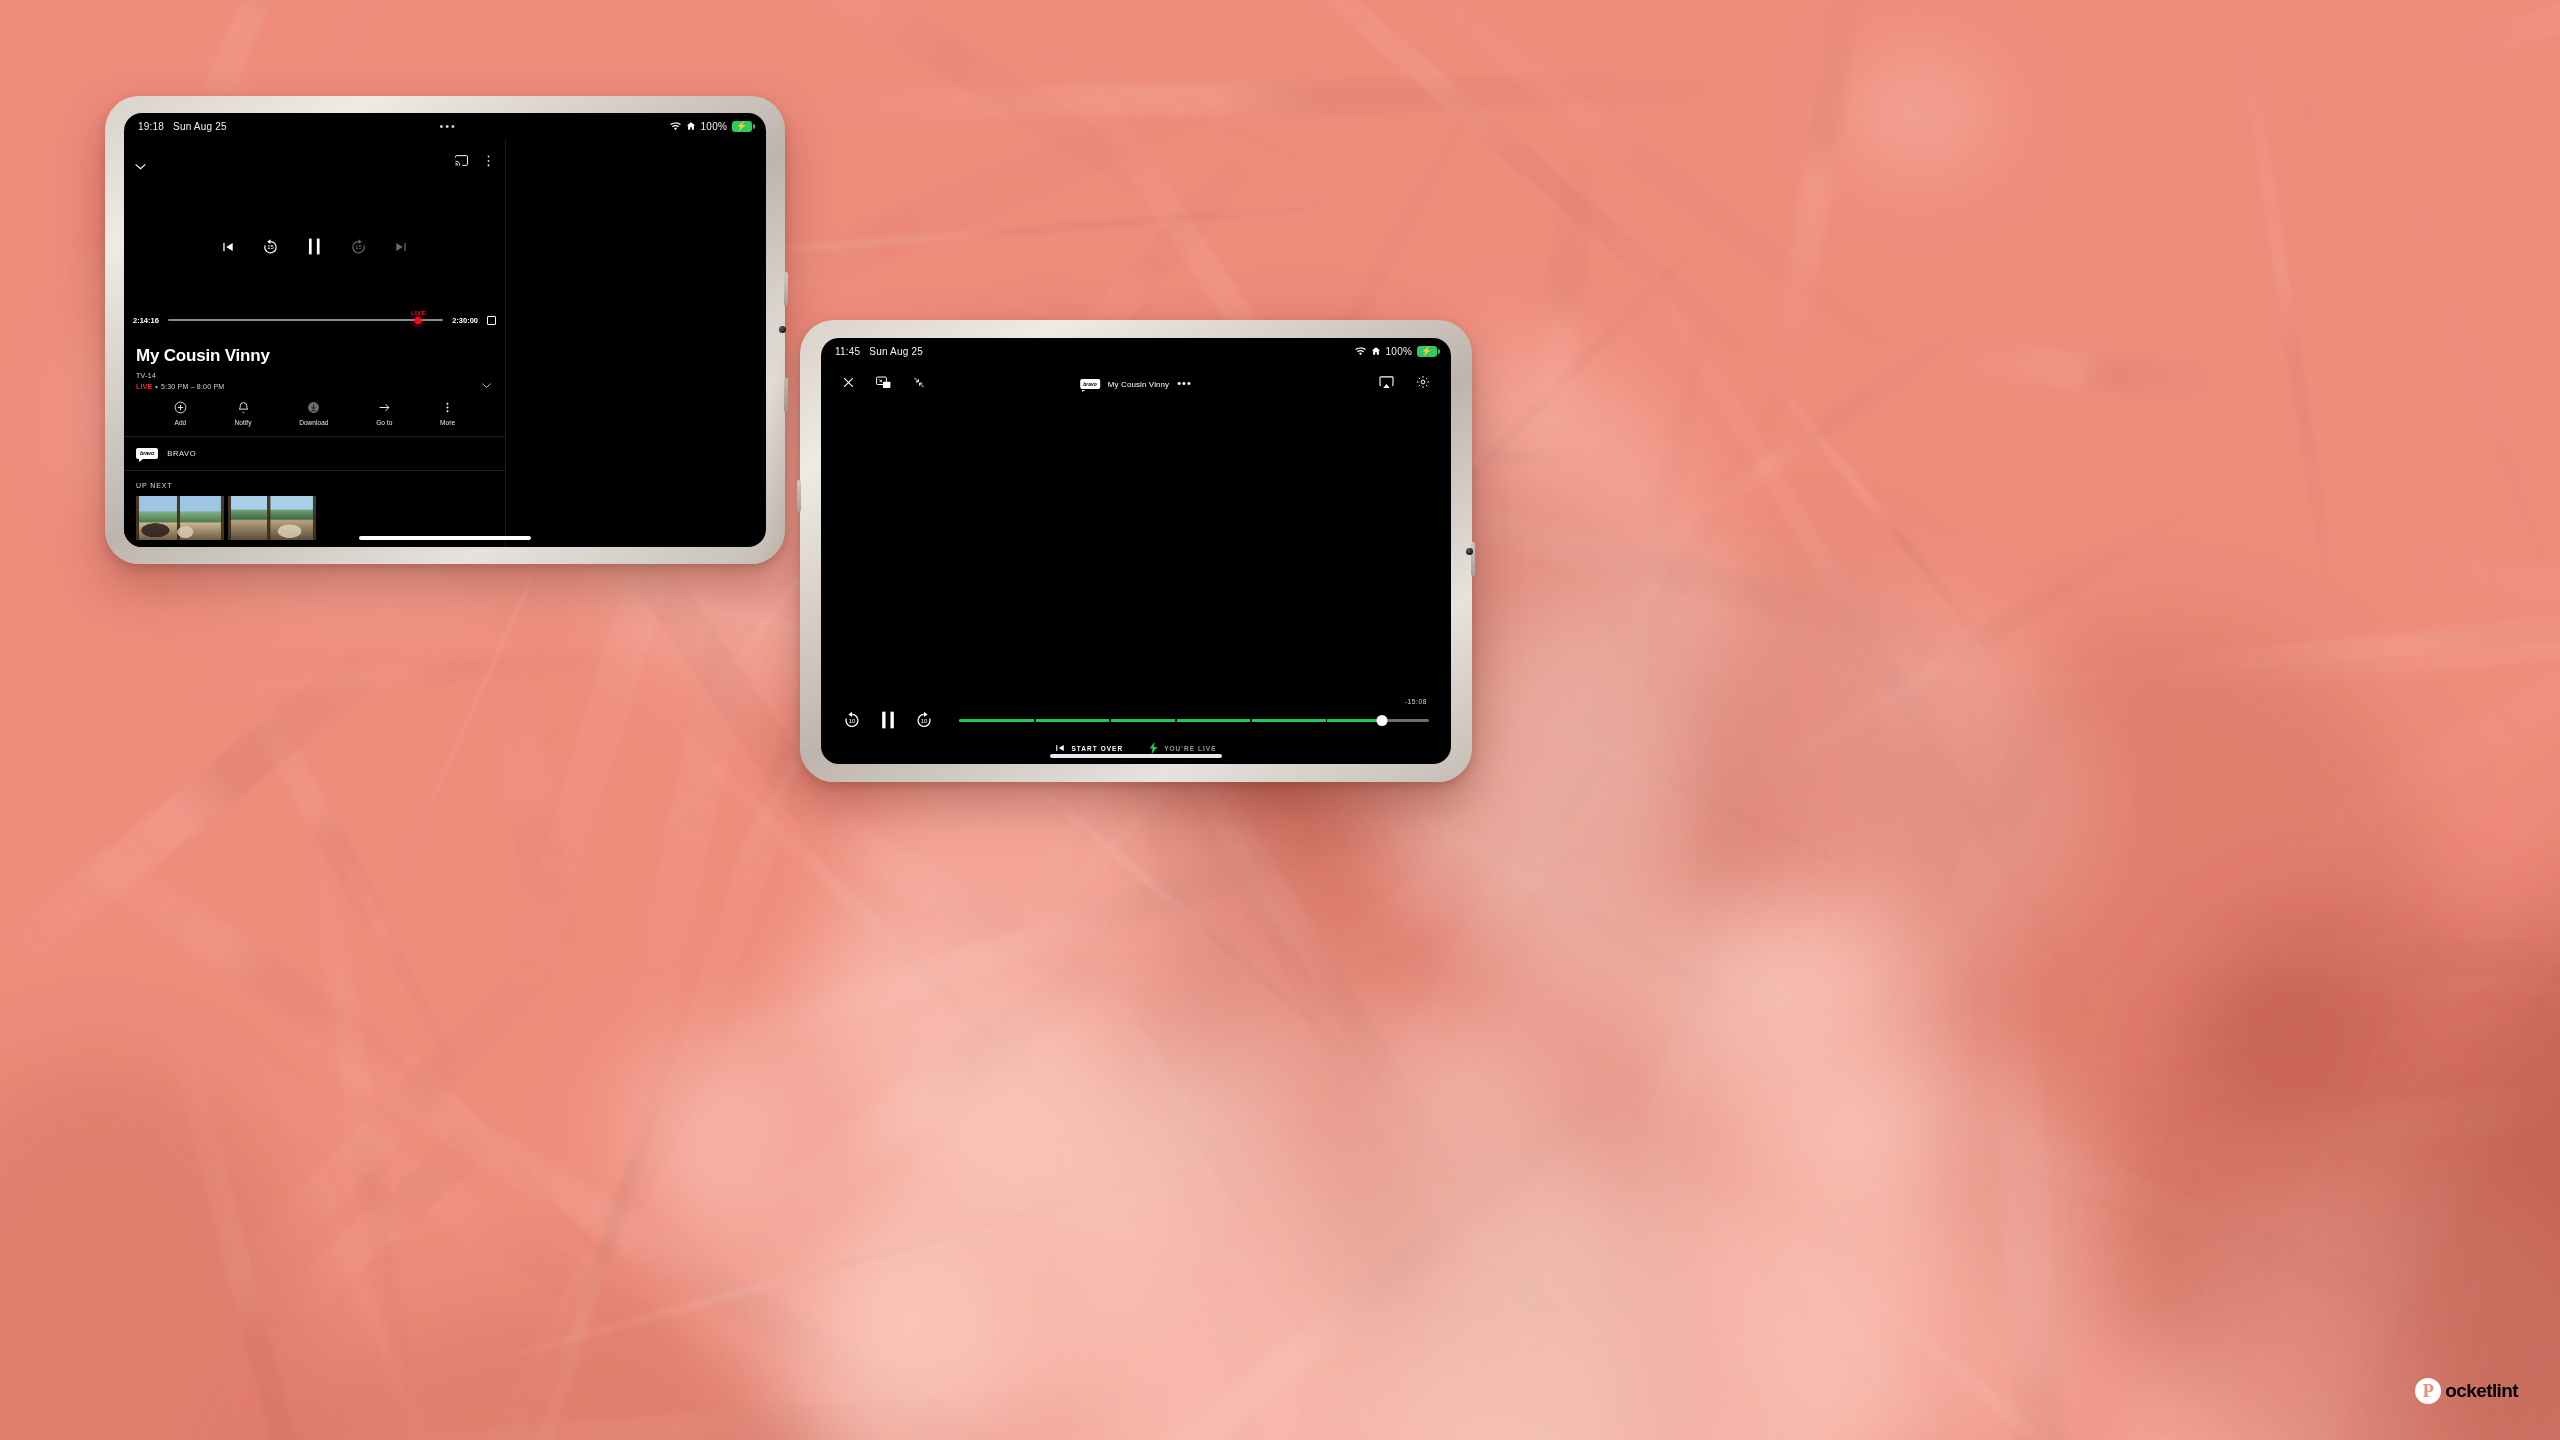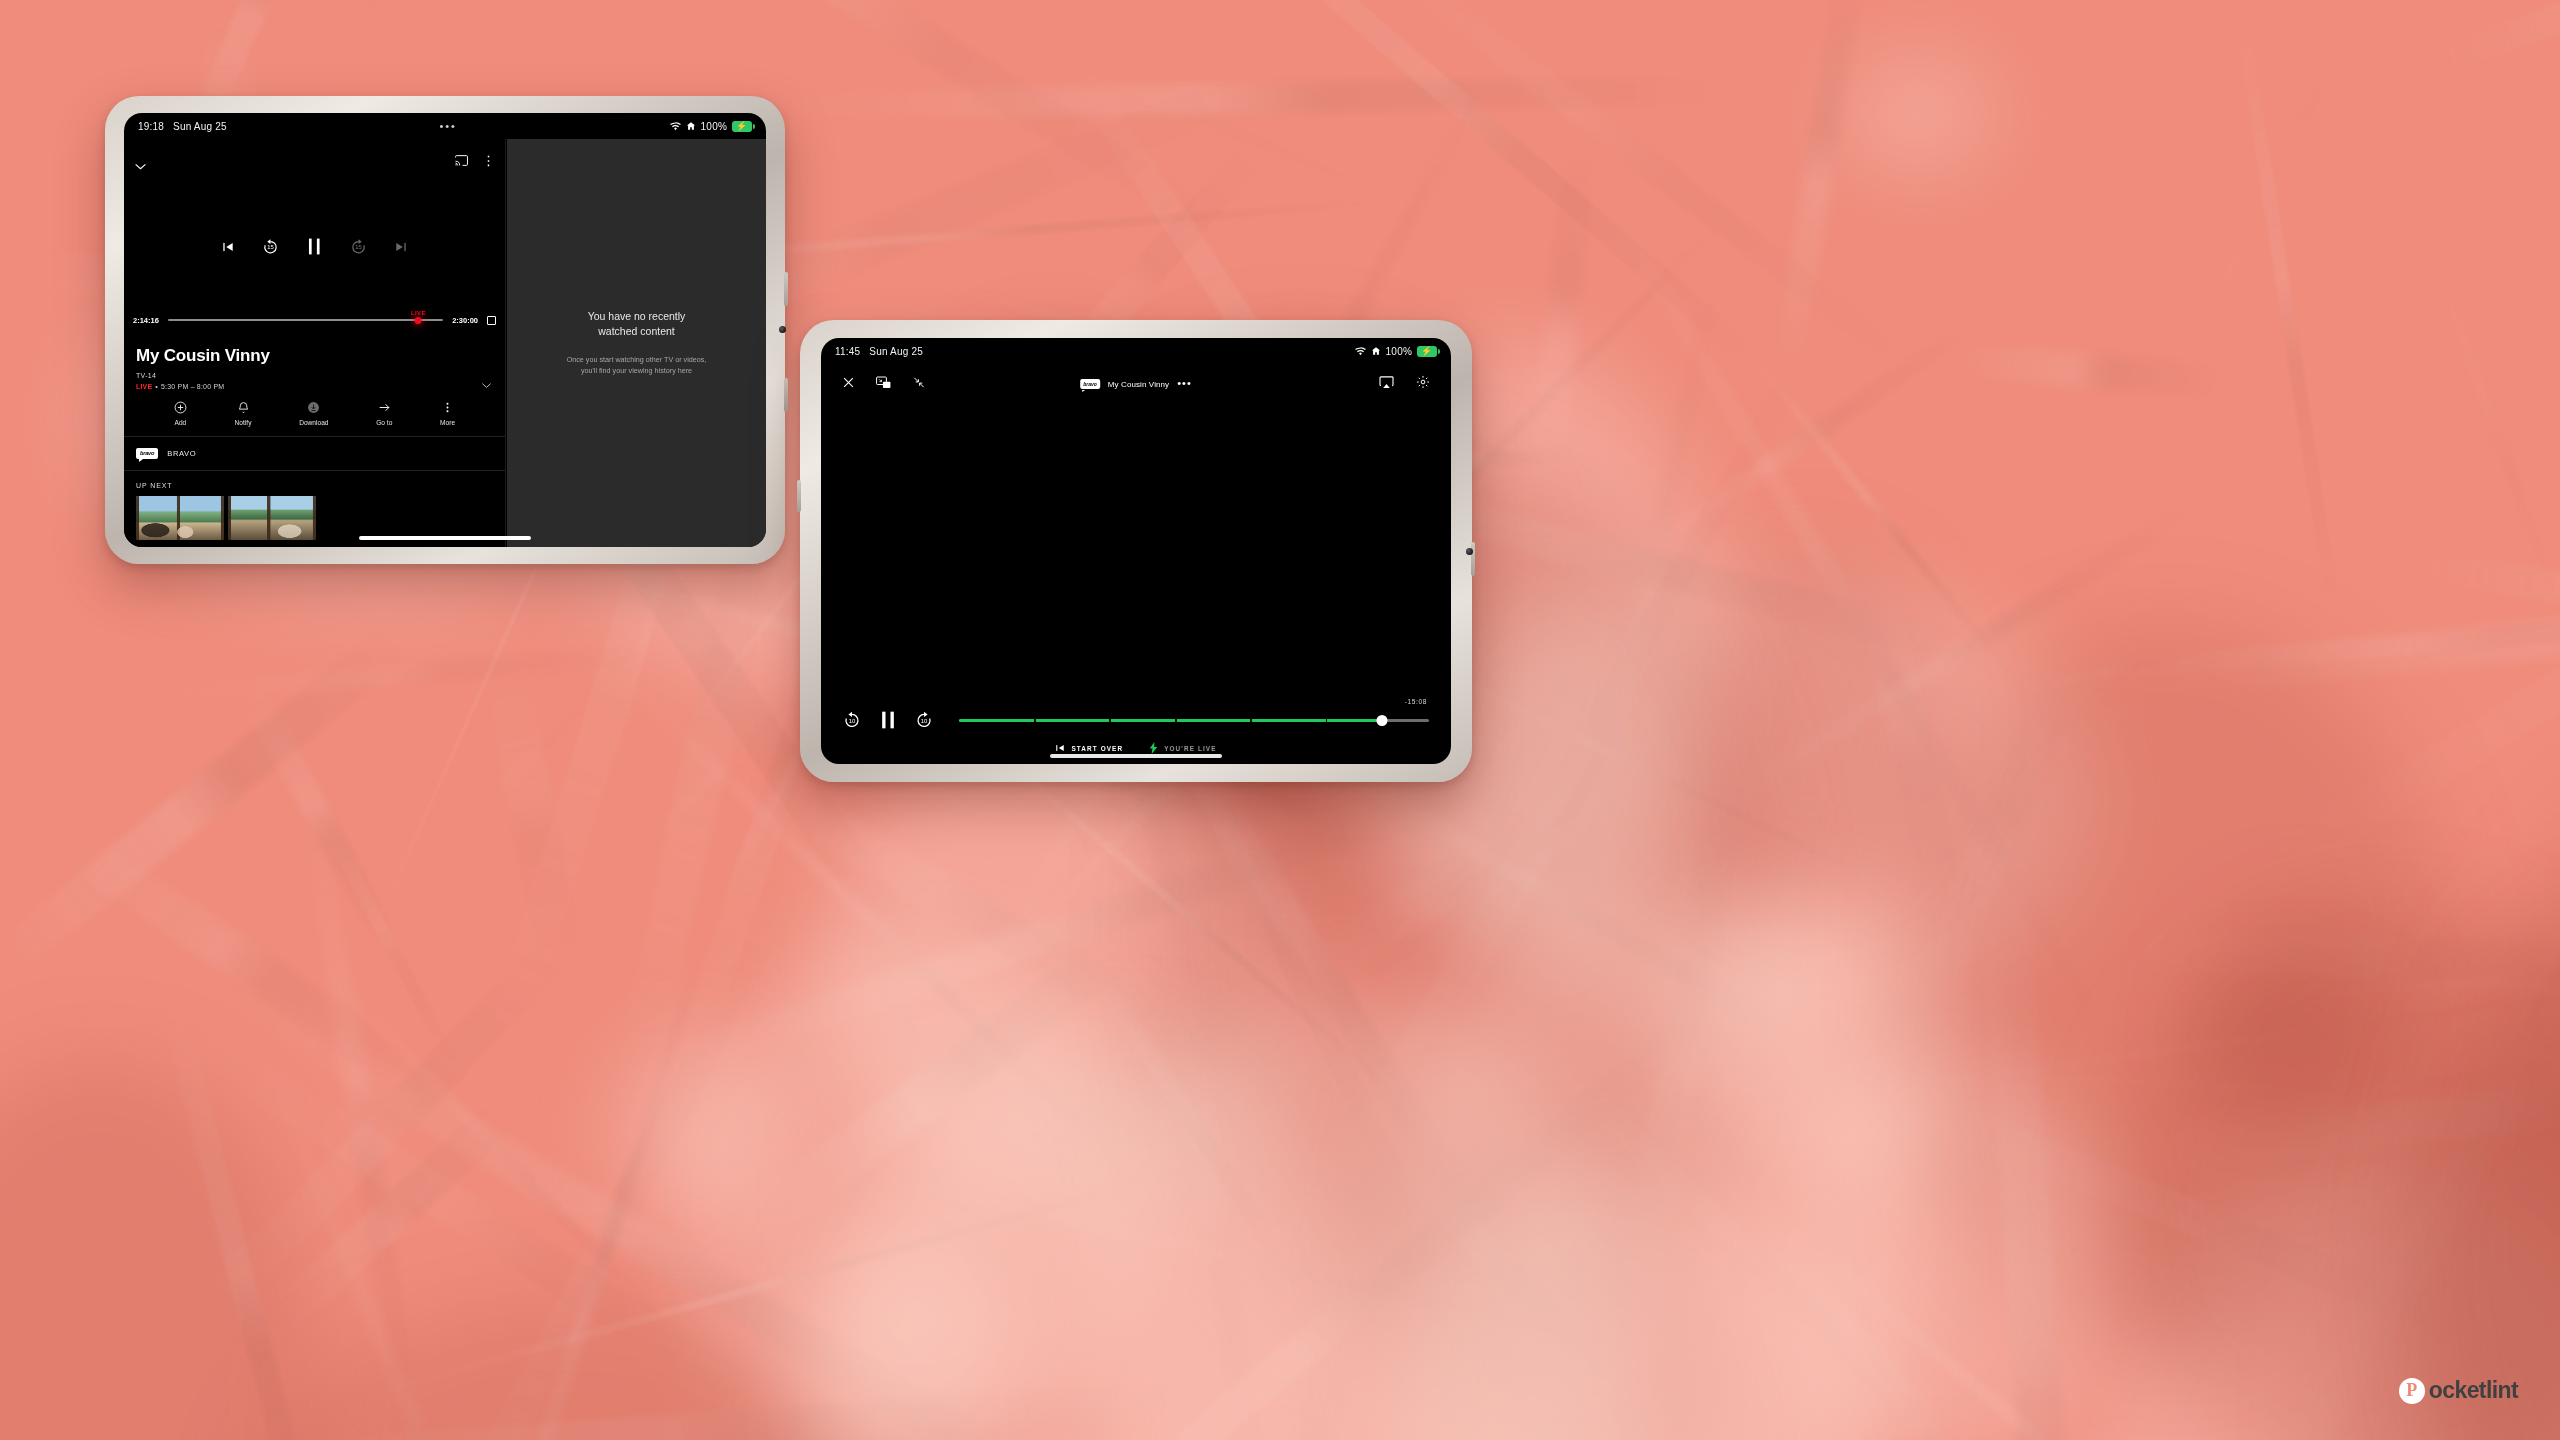--- a/index.html
+++ b/index.html
@@ -183,21 +183,21 @@
     position: absolute; left: 50%; transform: translateX(-50%); bottom: 6px;
     width: 172px; height: 4px; border-radius: 3px; background: #e8e8e8;
   }
 
   
   #wm { position: absolute; right: 42px; bottom: 36px; display: flex; align-items: center; gap: 4px; }
   #wm .pk { width: 26px; height: 26px; border-radius: 50%; background: #fff;
             display:flex; align-items:center; justify-content:center; }
   #wm .pk b { color:#f08a78; font-size: 18px; font-family:"Liberation Serif", serif; line-height:1;
               margin-top:-1px; }
-  #wm .wt { color: #404040; font-size: 23px; font-weight: 700; letter-spacing: -.6px; }
+  #wm .wt { color: #000000; font-size: 19px; font-weight: 700; letter-spacing: -.6px; }
 </style>
 </head>
 <body>
 
 <div id="backdrop">
     <div class="crease" style="width: 730.326px; height: 2.97664px; left: 2024.7px; top: 1087.17px; transform: rotate(-8.77795deg); opacity: 0.53; filter: blur(4.9px);"></div>
     <div class="crease" style="width: 941.093px; height: 45.8082px; left: 255.145px; top: 1410.73px; transform: rotate(-3.91506deg); opacity: 0.55; filter: blur(3.4px);"></div>
     <div class="crease" style="width: 534.06px; height: 43.3016px; left: -65.7963px; top: 779.277px; transform: rotate(-39.3303deg); opacity: 0.62; filter: blur(3.7px);"></div>
     <div class="crease" style="width: 528.664px; height: 6.28963px; left: 475.095px; top: 749.477px; transform: rotate(-44.5963deg); opacity: 0.27; filter: blur(4.7px);"></div>
     <div class="crease" style="width: 965.578px; height: 3.61805px; left: 61.3598px; top: 547.563px; transform: rotate(-65.9316deg); opacity: 0.49; filter: blur(1.2px);"></div>
@@ -508,30 +508,20 @@
         </div>
         <div class="thumb" style="background:linear-gradient(#a8cfe6 0%,#a8cfe6 30%,#6e9f6f 32%,#3e6b44 52%,#b7a27e 56%,#5b4c3a 100%);">
           <div style="position:absolute;left:0;top:0;width:100%;height:100%;
                       background:
                         radial-gradient(ellipse at 70% 80%, rgba(235,225,205,.7) 0 13%, transparent 14%),
                         linear-gradient(90deg, rgba(60,40,25,.9) 0 3%, transparent 3.5% 44%, rgba(60,40,25,.9) 44.5% 48%, transparent 48.5% 96%, rgba(60,40,25,.9) 96.5% 100%);"></div>
         </div>
       </div>
     </div>
 
-    <div class="pane-right">
-      <div class="empty-title">
-        <div>You have no recently</div>
-        <div>watched content</div>
-      </div>
-      <div class="empty-sub">
-        <div>Once you start watching other TV or videos,</div>
-        <div>you'll find your viewing history here</div>
-      </div>
-    </div>
 
     <div class="homebar"></div>
   </div>
 </div>
 
 <div class="tablet" id="t2">
   <div class="body"></div>
   <div class="btn-side" style="left:-3px; top:160px; width:4px; height:32px;"></div>
   <div class="btn-side" style="right:-3px; top:222px; width:4px; height:34px;"></div>
   <div class="cam" style="right:-1px; top:228px;"></div>

